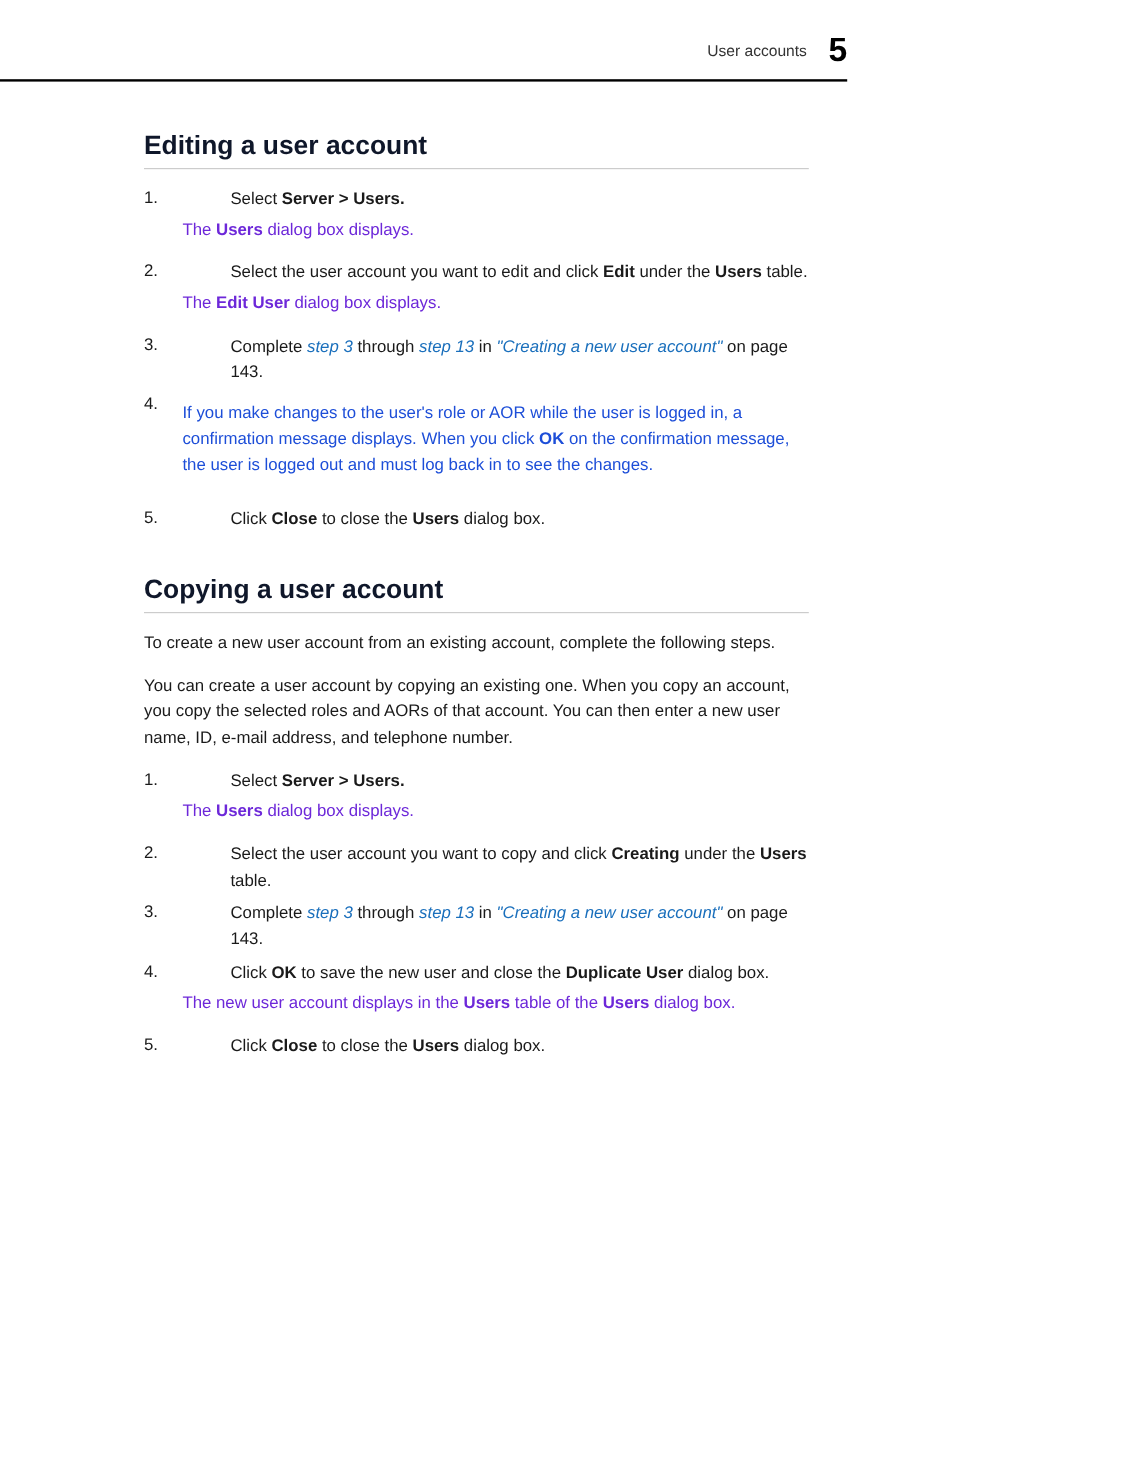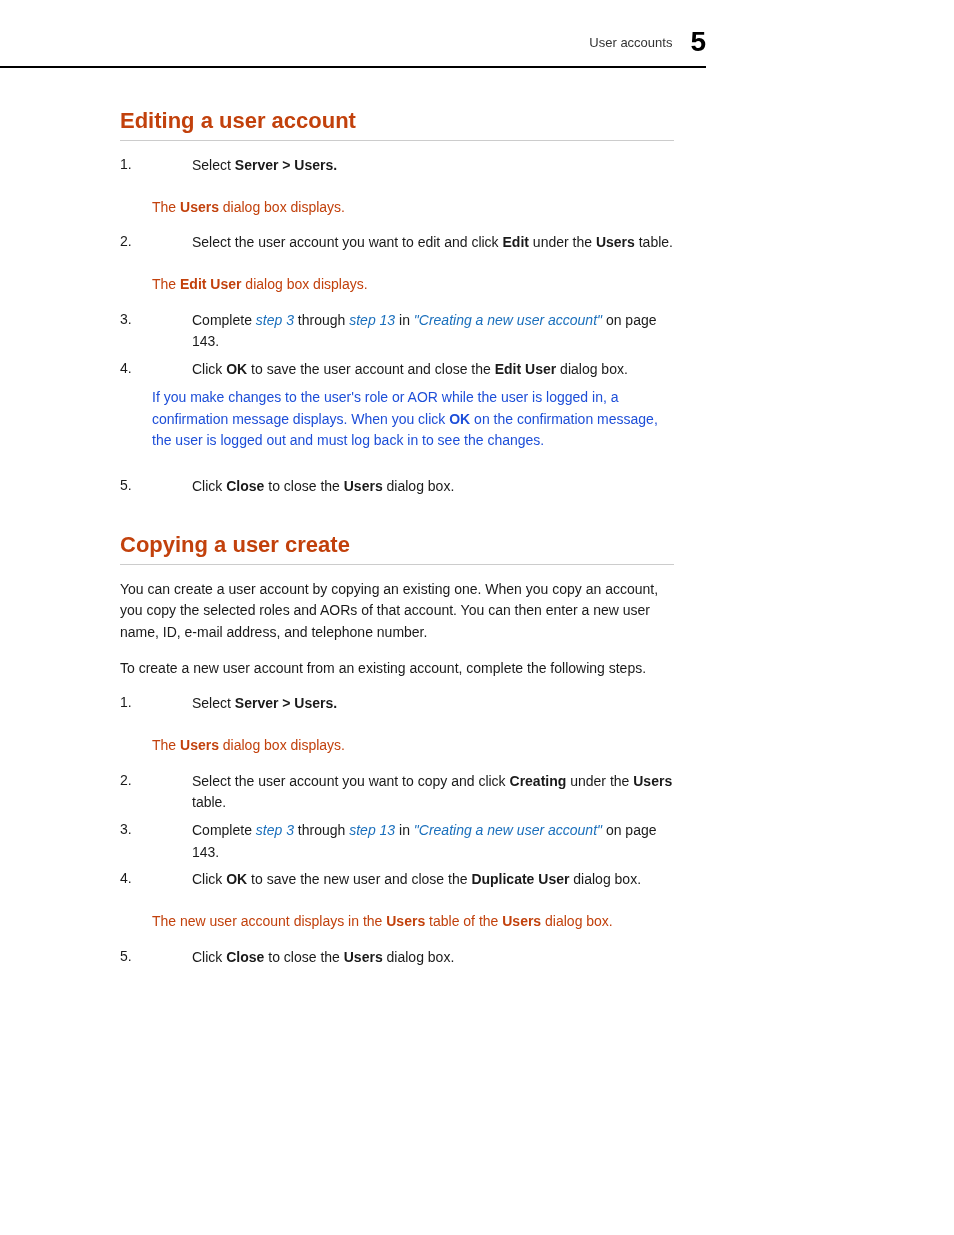--- a/index.html
+++ b/index.html
@@ -46,21 +46,21 @@
       line-height: 1;
     }
 
     .content-area {
       padding: 30px 80px 40px 120px;
     }
 
     .section-title {
       font-size: 22px;
       font-weight: bold;
-      color: #c2410c;
+      color: #0f172a;
       margin-bottom: 14px;
       margin-top: 10px;
       border-bottom: 1px solid #ccc;
       padding-bottom: 6px;
     }
 
     .intro-text {
       font-size: 14px;
       color: #1a1a1a;
       margin-bottom: 14px;
@@ -93,24 +93,24 @@
     .step-main {
       font-size: 14px;
       color: #1a1a1a;
       line-height: 1.55;
       margin-bottom: 2px;
       margin-left: 40px;
     }
 
     .step-sub {
       font-size: 14px;
-      color: #c2410c;
+      color: #6d28d9;
       line-height: 1.55;
       margin-left: 0px;
-      margin-top: 20px;
+      margin-top: 4px;
       margin-bottom: 10px;
     }
 
     .step-note {
       font-size: 14px;
       color: #1d4ed8;
       line-height: 1.55;
       margin-top: 6px;
       margin-bottom: 20px;
     }
@@ -172,39 +172,38 @@
         <li class="step-item">
           <span class="step-number">3.</span>
           <div class="step-content">
             <div class="step-main">Complete <a class="link" href="#">step 3</a> through <a class="link" href="#">step 13</a> in <a class="link" href="#">"Creating a new user account"</a> on page 143.</div>
           </div>
         </li>
 
         <li class="step-item">
           <span class="step-number">4.</span>
           <div class="step-content">
-            <div class="step-main">Click <b>OK</b> to save the user account and close the <b>Edit User</b> dialog box.</div>
             <div class="step-note">If you make changes to the user's role or AOR while the user is logged in, a confirmation message displays. When you click <b>OK</b> on the confirmation message, the user is logged out and must log back in to see the changes.</div>
           </div>
         </li>
 
         <li class="step-item">
           <span class="step-number">5.</span>
           <div class="step-content">
             <div class="step-main">Click <b>Close</b> to close the <b>Users</b> dialog box.</div>
           </div>
         </li>
 
       </ol>
     </div>
 
     <div class="section-gap">
-      <h2 class="section-title">Copying a user create</h2>
+      <h2 class="section-title">Copying a user account</h2>
+      <p class="intro-text">To create a new user account from an existing account, complete the following steps.</p>
       <p class="intro-text">You can create a user account by copying an existing one. When you copy an account, you copy the selected roles and AORs of that account. You can then enter a new user name, ID, e-mail address, and telephone number.</p>
-      <p class="intro-text">To create a new user account from an existing account, complete the following steps.</p>
 
       <ol class="steps-list">
 
         <li class="step-item">
           <span class="step-number">1.</span>
           <div class="step-content">
             <div class="step-main">Select <b>Server &gt; Users.</b></div>
             <div class="step-sub">The <b>Users</b> dialog box displays.</div>
           </div>
         </li>

